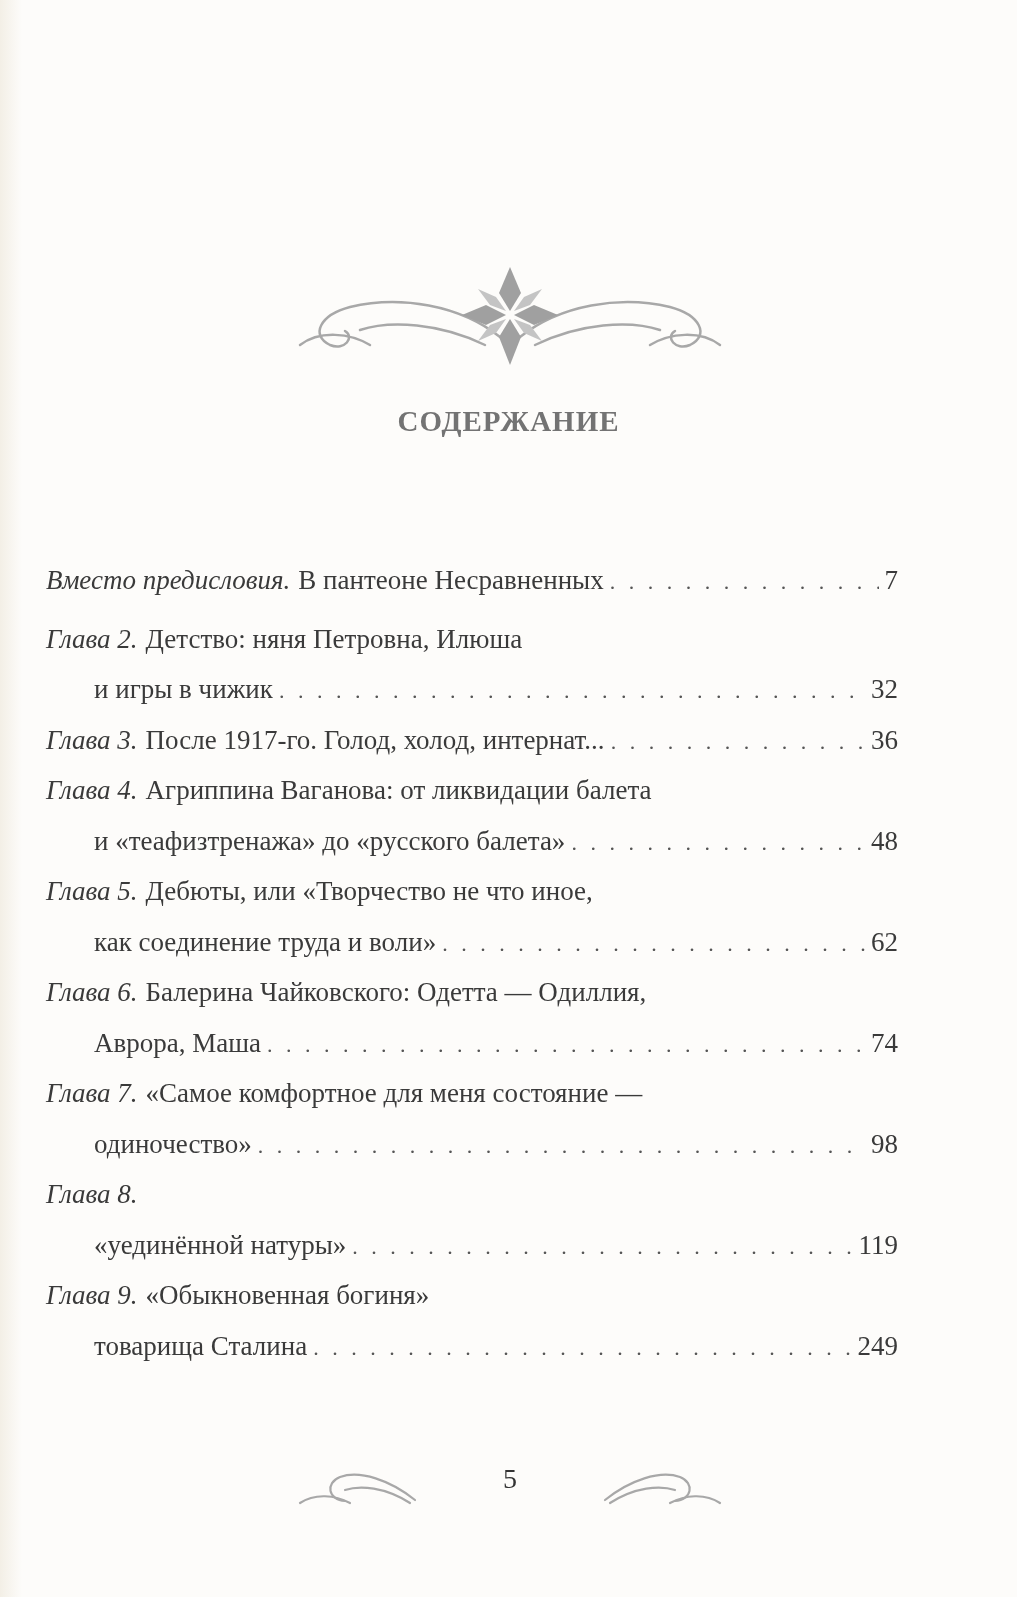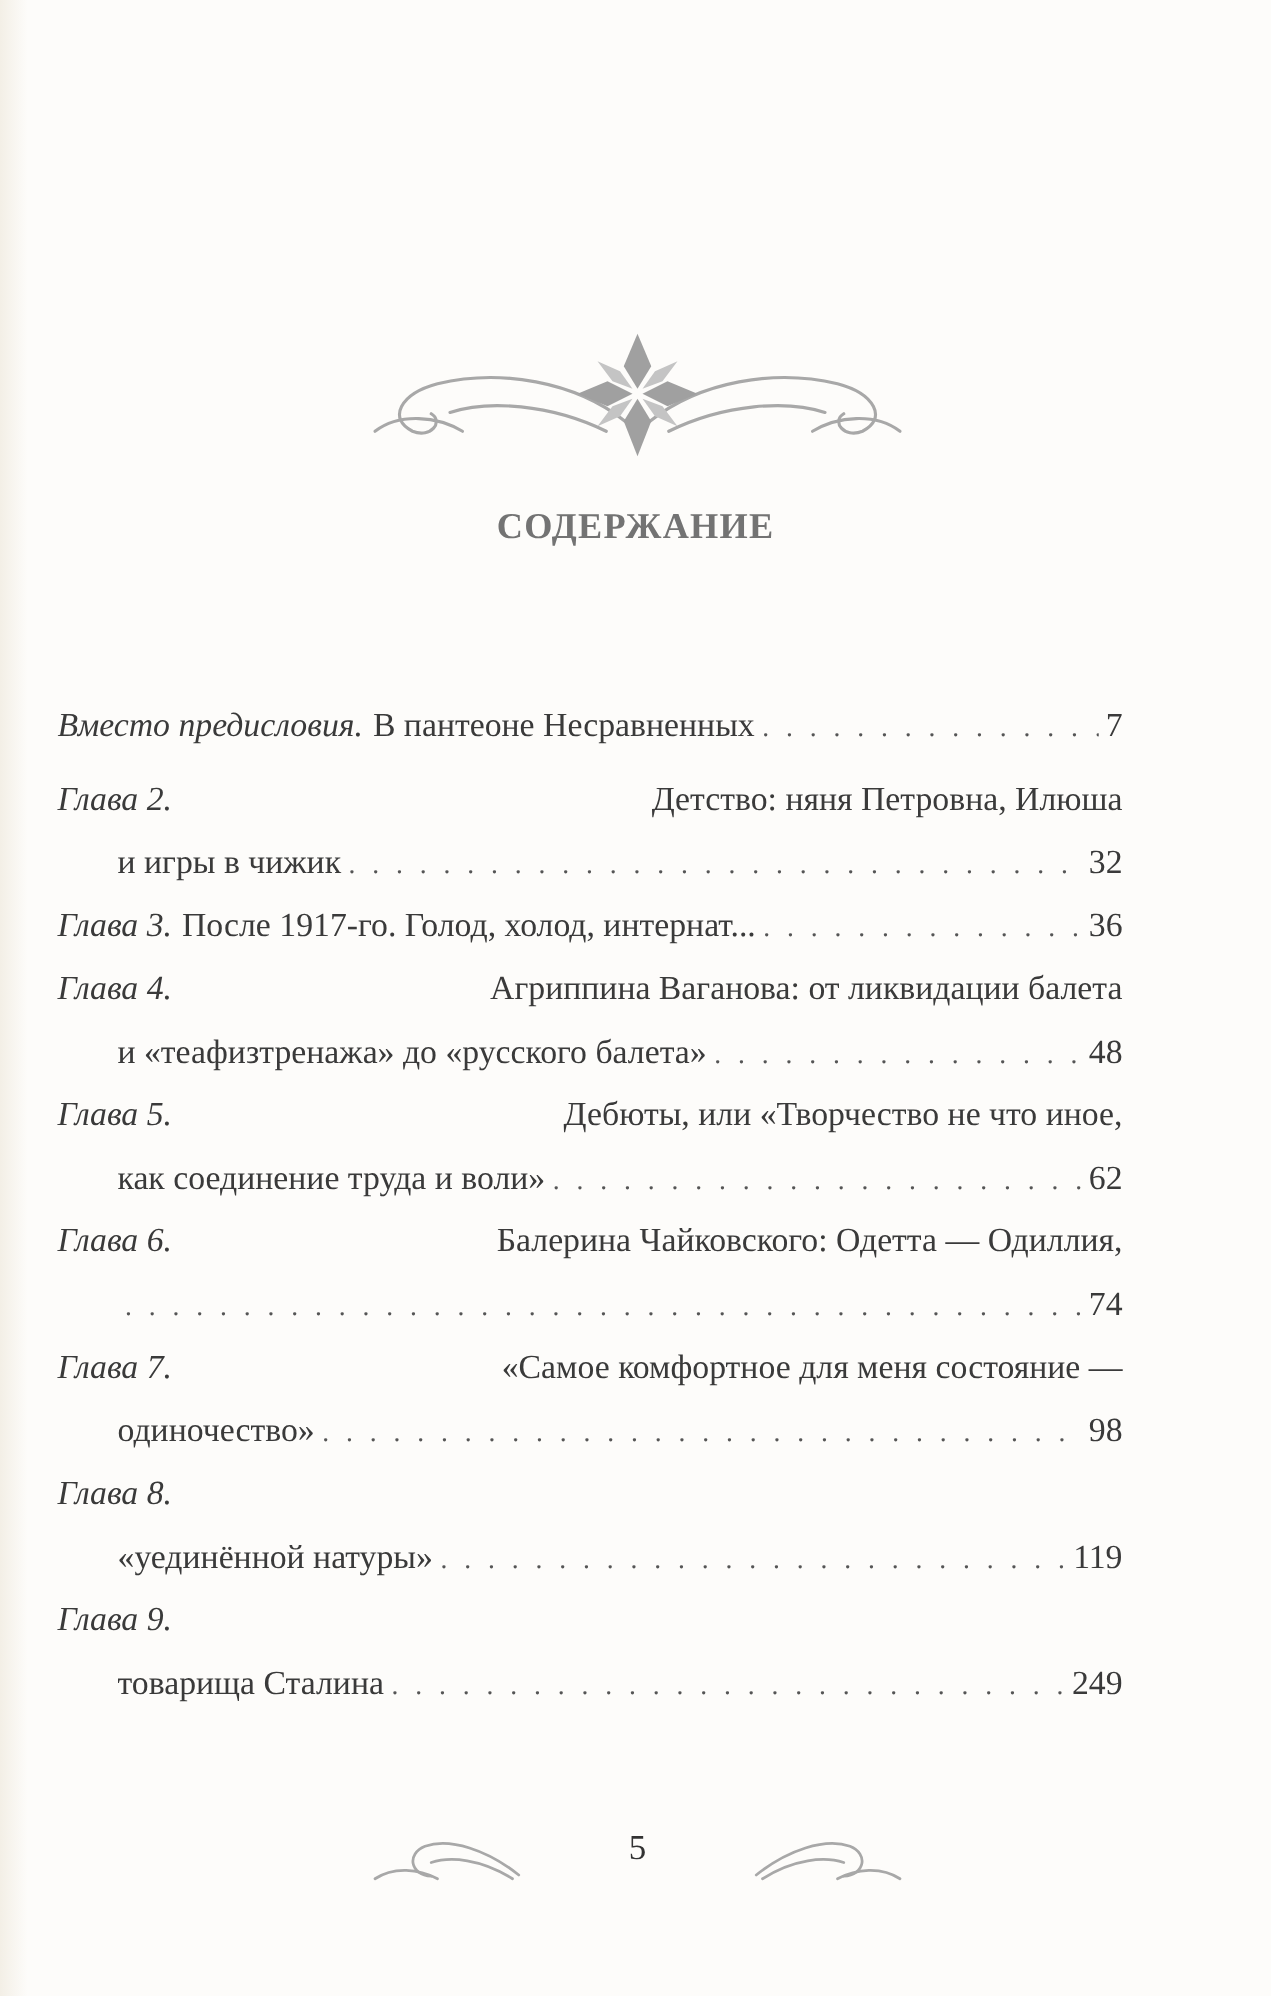--- a/index.html
+++ b/index.html
@@ -27,21 +27,20 @@
     .toc {
       position: absolute; left: 46px; width: 852px; top: 555px;
       font-size: 27px; line-height: 50.5px;
       color: #3a3a3a;
     }
     .toc-entry { margin: 0; }
     .toc-entry.first { margin-bottom: 8px; }
     .line {
       display: flex; align-items: baseline; white-space: nowrap;
       height: 50.5px;
-      justify-content: space-between;
     }
     .line.indent { padding-left: 48px; }
     .label { font-style: italic; margin-right: 8px; }
     .dots {
       flex: 1; overflow: hidden; margin: 0 6px;
       color: #555; letter-spacing: 12px; font-size: 22px;
     }
     .dots::before {
       content: ". . . . . . . . . . . . . . . . . . . . . . . . . . . . . . . . . . . . . . . . . . . . . . . . . . . .";
       letter-spacing: 4px;
@@ -141,20 +140,21 @@
       <span class="page-num">62</span>
     </div>
   </div>
 
   <div class="toc-entry">
     <div class="line">
       <span class="label">Глава 6.</span>
       <span>Балерина Чайковского: Одетта — Одиллия,</span>
     </div>
     <div class="line indent">
+      <span>Аврора, Маша</span>
       <span class="dots"></span>
       <span class="page-num">74</span>
     </div>
   </div>
 
   <div class="toc-entry">
     <div class="line">
       <span class="label">Глава 7.</span>
       <span>«Самое комфортное для меня состояние —</span>
     </div>
@@ -172,20 +172,21 @@
     <div class="line indent">
       <span>«уединённой натуры»</span>
       <span class="dots"></span>
       <span class="page-num">119</span>
     </div>
   </div>
 
   <div class="toc-entry">
     <div class="line">
       <span class="label">Глава 9.</span>
+      <span>«Обыкновенная богиня»</span>
     </div>
     <div class="line indent">
       <span>товарища Сталина</span>
       <span class="dots"></span>
       <span class="page-num">249</span>
     </div>
   </div>
 </div>
 
 <div class="footer">

